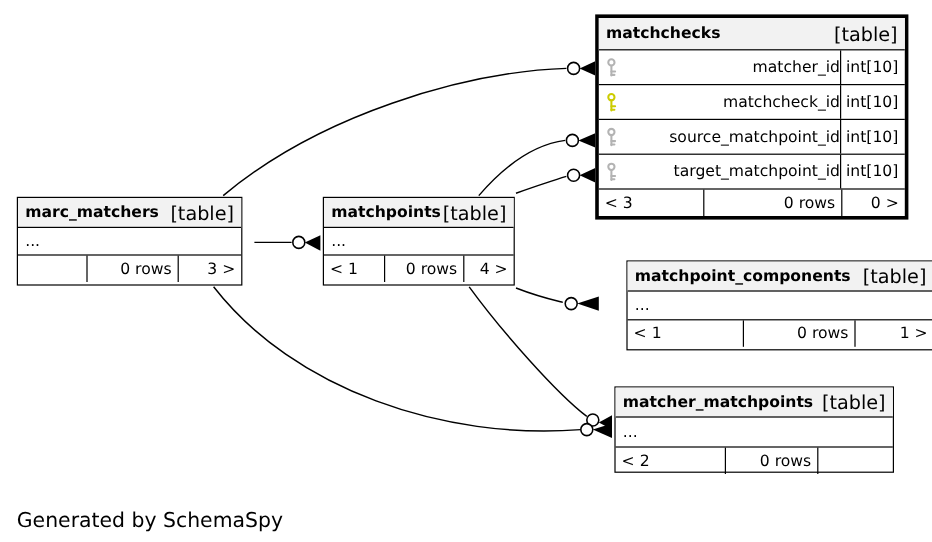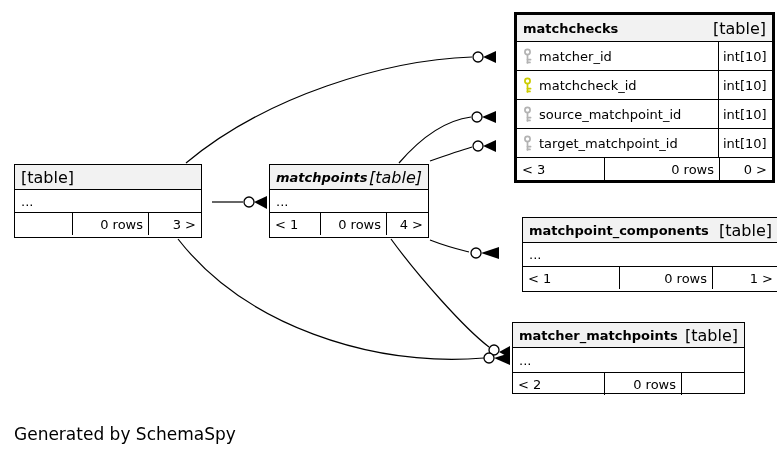--- a/index.html
+++ b/index.html
@@ -17,21 +17,21 @@
   .tbl.focus { border-width:3px; }
   .hdr {
     display:flex; justify-content:space-between; align-items:center;
     background:#f2f2f2; border-bottom:1.2px solid #000; padding:0 6px; box-sizing:border-box;
   }
   .hdr .nm { font-weight:bold; font-size:13px; white-space:nowrap; }
   .hdr .tag { font-size:16px; white-space:nowrap; }
 
   .colrow { display:flex; align-items:center; border-bottom:1px solid #000; box-sizing:border-box; height:29px; }
   .colrow .keyic { width:20px; text-align:center; flex:0 0 20px; display:flex; justify-content:center; }
-  .colrow .cname { flex:1; padding-left:2px; white-space:nowrap; overflow:hidden; }
+  .colrow .cname { flex:1; padding-left:2px; white-space:nowrap; overflow:hidden;text-align:right; }
   .colrow .ctype { flex:0 0 54px; border-left:1px solid #000; height:100%; display:flex; align-items:center; padding-left:4px; box-sizing:border-box; white-space:nowrap; }
 
   .dots { display:flex; align-items:center; padding-left:6px; border-bottom:1px solid #000; box-sizing:border-box; }
 
   .ftr { display:flex; box-sizing:border-box; }
   .ftr .cell { display:flex; align-items:center; box-sizing:border-box; height:100%; white-space:nowrap; }
   .ftr .cl { justify-content:flex-start; padding-left:5px; }
   .ftr .cr { justify-content:flex-end; padding-right:5px; }
   .ftr .sep { border-left:1px solid #000; }
 
@@ -82,21 +82,21 @@
       <polygon points="510,346 510,358 499,352"></polygon>
     </g>
 
     <g>
       <path d="M178,239 C245,325 370,367 484,358"></path>
       <circle cx="489" cy="358" r="5"></circle>
       <polygon points="510,353 510,365 494,358"></polygon>
     </g>
   </svg>
 
-  <div class="tbl focus" style="left:514px; top:12px; width:261px; height:171px;">
+  <div class="tbl focus" style="left:496px; top:12px; width:261px; height:171px;">
     <div class="hdr" style="height:27px;">
       <span class="nm">matchchecks</span>
       <span class="tag">[table]</span>
     </div>
     <div class="colrow">
       <span class="keyic">
         <svg class="keysvg" width="11" height="17" viewBox="0 0 11 17">
             <g stroke="#b3b3b3" stroke-width="1.7" fill="none" stroke-linecap="round">
               <circle cx="5.5" cy="4" r="2.6"></circle>
               <line x1="5.5" y1="6.8" x2="5.5" y2="15"></line>
@@ -152,32 +152,33 @@
     </div>
     <div class="ftr" style="height:22px;">
       <span class="cell cl" style="flex:0 0 87px;">&lt; 3</span>
       <span class="cell cr sep" style="flex:1;">0 rows</span>
       <span class="cell cr sep" style="flex:0 0 53px;">0 &gt;</span>
     </div>
   </div>
 
   <div class="tbl" style="left:14px; top:164px; width:188px; height:74px;">
     <div class="hdr" style="height:25px;">
+      <span class="nm">marc_matchers</span>
       <span class="tag">[table]</span>
     </div>
     <div class="dots" style="height:23px;">...</div>
     <div class="ftr" style="height:22px;">
       <span class="cell cl" style="flex:0 0 57px;"></span>
       <span class="cell cr sep" style="flex:1;">0 rows</span>
       <span class="cell cr sep" style="flex:0 0 53px;">3 &gt;</span>
     </div>
   </div>
 
   <div class="tbl" style="left:269px; top:164px; width:160px; height:74px;">
-    <div class="hdr" style="height:25px;font-style:italic;">
+    <div class="hdr" style="height:25px;">
       <span class="nm">matchpoints</span>
       <span class="tag">[table]</span>
     </div>
     <div class="dots" style="height:23px;">...</div>
     <div class="ftr" style="height:22px;">
       <span class="cell cl" style="flex:0 0 50px;">&lt; 1</span>
       <span class="cell cr sep" style="flex:1;">0 rows</span>
       <span class="cell cr sep" style="flex:0 0 42px;">4 &gt;</span>
     </div>
   </div>

